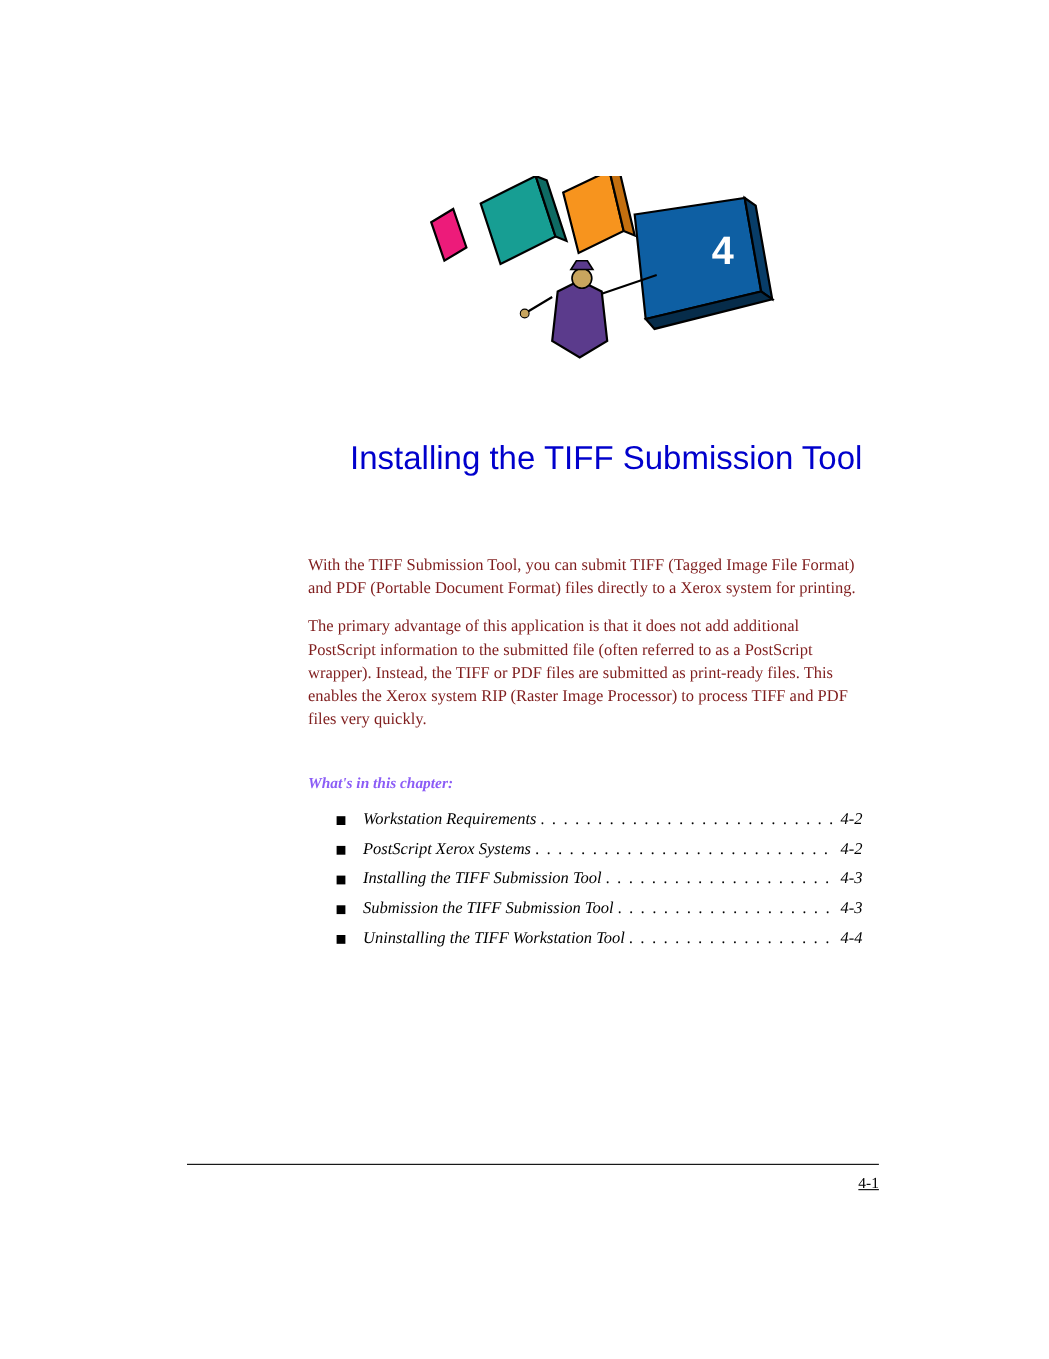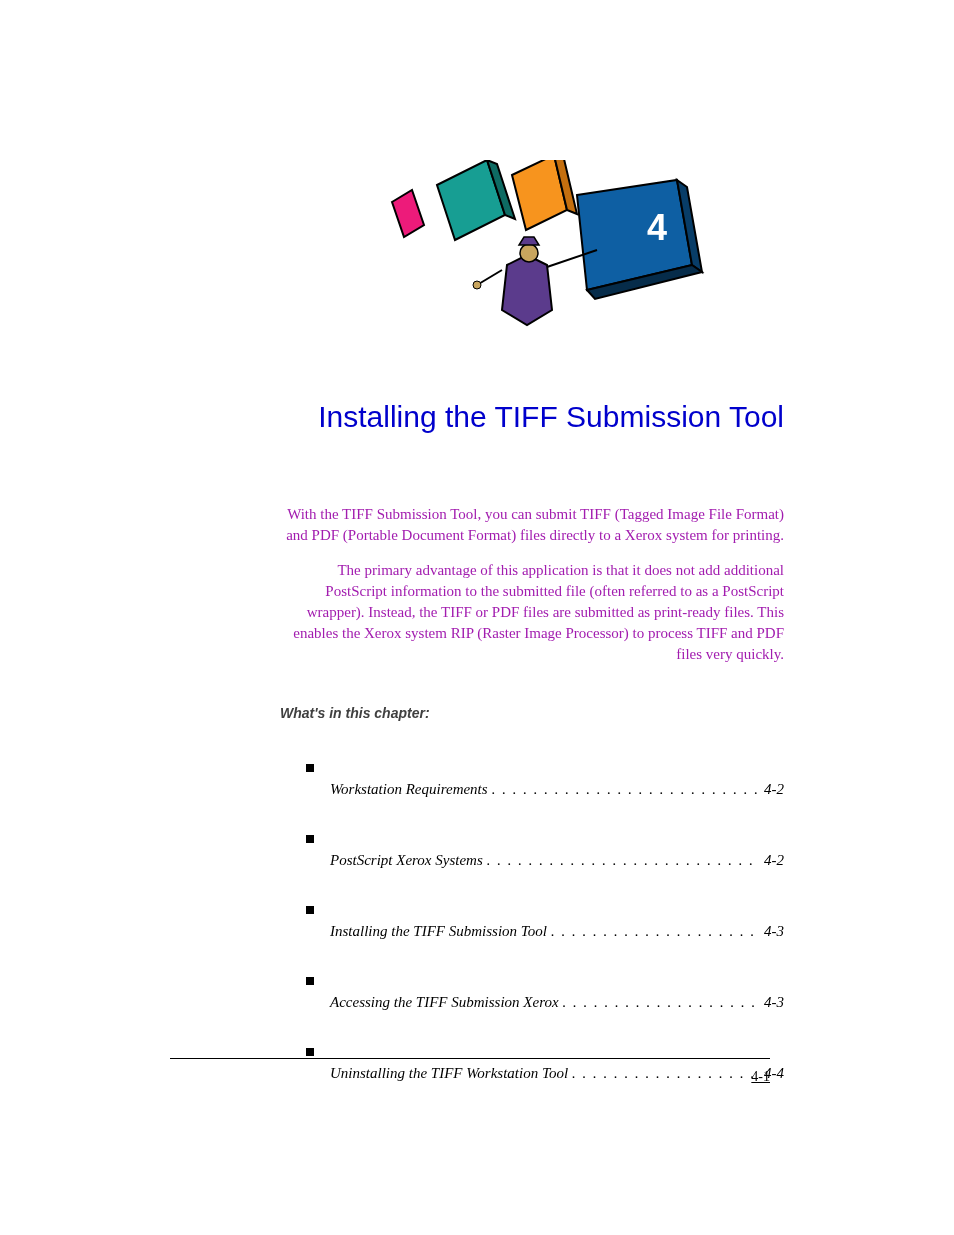--- a/index.html
+++ b/index.html
@@ -27,30 +27,29 @@
       font-family: Arial, Helvetica, sans-serif;
       font-size: 30px;
       font-weight: normal;
       color: #0000CC;
       text-align: right;
       margin-bottom: 70px;
     }
     .body-text {
       font-size: 15px;
       line-height: 1.4;
-      color: #a21caf;
+      color: #7f1d1d;
       margin-bottom: 14px;
-      text-align: right;
     }
     .section-heading {
-      font-family: Liberation Sans, sans-serif;
+      font-family: Liberation Serif, serif;
       font-size: 14px;
       font-weight: bold;
       font-style: italic;
-      color: #404040;
+      color: #8b5cf6;
       margin-top: 40px;
       margin-bottom: 16px;
     }
     .toc-list {
       list-style: none;
       padding-left: 26px;
     }
     .toc-item {
       display: flex;
       align-items: baseline;
@@ -62,37 +61,36 @@
       display: inline-block;
       width: 8px;
       height: 8px;
       background: #000;
       margin-right: 16px;
       flex-shrink: 0;
       align-self: center;
     }
     .toc-label {
       white-space: nowrap;
-      margin-top: 44px;
     }
     .toc-dots {
       flex: 1;
       overflow: hidden;
       letter-spacing: 1.5px;
       margin: 0 4px;
       white-space: nowrap;
     }
     .toc-page {
       white-space: nowrap;
     }
     .footer {
       position: absolute;
       bottom: 150px;
       left: 170px;
-      right: 184px;
+      right: 155px;
       text-decoration: underline;
     }
     .footer-line {
       border-top: 1px solid #000;
       padding-top: 10px;
       text-align: right;
       font-size: 14px;
     }
   </style>
 </head>
@@ -155,21 +153,21 @@
       <span class="toc-page">4-2</span>
     </li>
     <li class="toc-item">
       <span class="toc-bullet"></span>
       <span class="toc-label">Installing the TIFF Submission Tool</span>
       <span class="toc-dots">. . . . . . . . . . . . . . . . . . . . . . . . . . . . . . . . . . . . . . . . . . . . . . . . . . . . . . . . . . . . . . . . . . . . . .</span>
       <span class="toc-page">4-3</span>
     </li>
     <li class="toc-item">
       <span class="toc-bullet"></span>
-      <span class="toc-label">Accessing the TIFF Submission Xerox</span>
+      <span class="toc-label">Submission the TIFF Submission Tool</span>
       <span class="toc-dots">. . . . . . . . . . . . . . . . . . . . . . . . . . . . . . . . . . . . . . . . . . . . . . . . . . . . . . . . . . . . . . . . . . . . . .</span>
       <span class="toc-page">4-3</span>
     </li>
     <li class="toc-item">
       <span class="toc-bullet"></span>
       <span class="toc-label">Uninstalling the TIFF Workstation Tool</span>
       <span class="toc-dots">. . . . . . . . . . . . . . . . . . . . . . . . . . . . . . . . . . . . . . . . . . . . . . . . . . . . . . . . . . . . . . . . . . . . . .</span>
       <span class="toc-page">4-4</span>
     </li>
   </ul>

